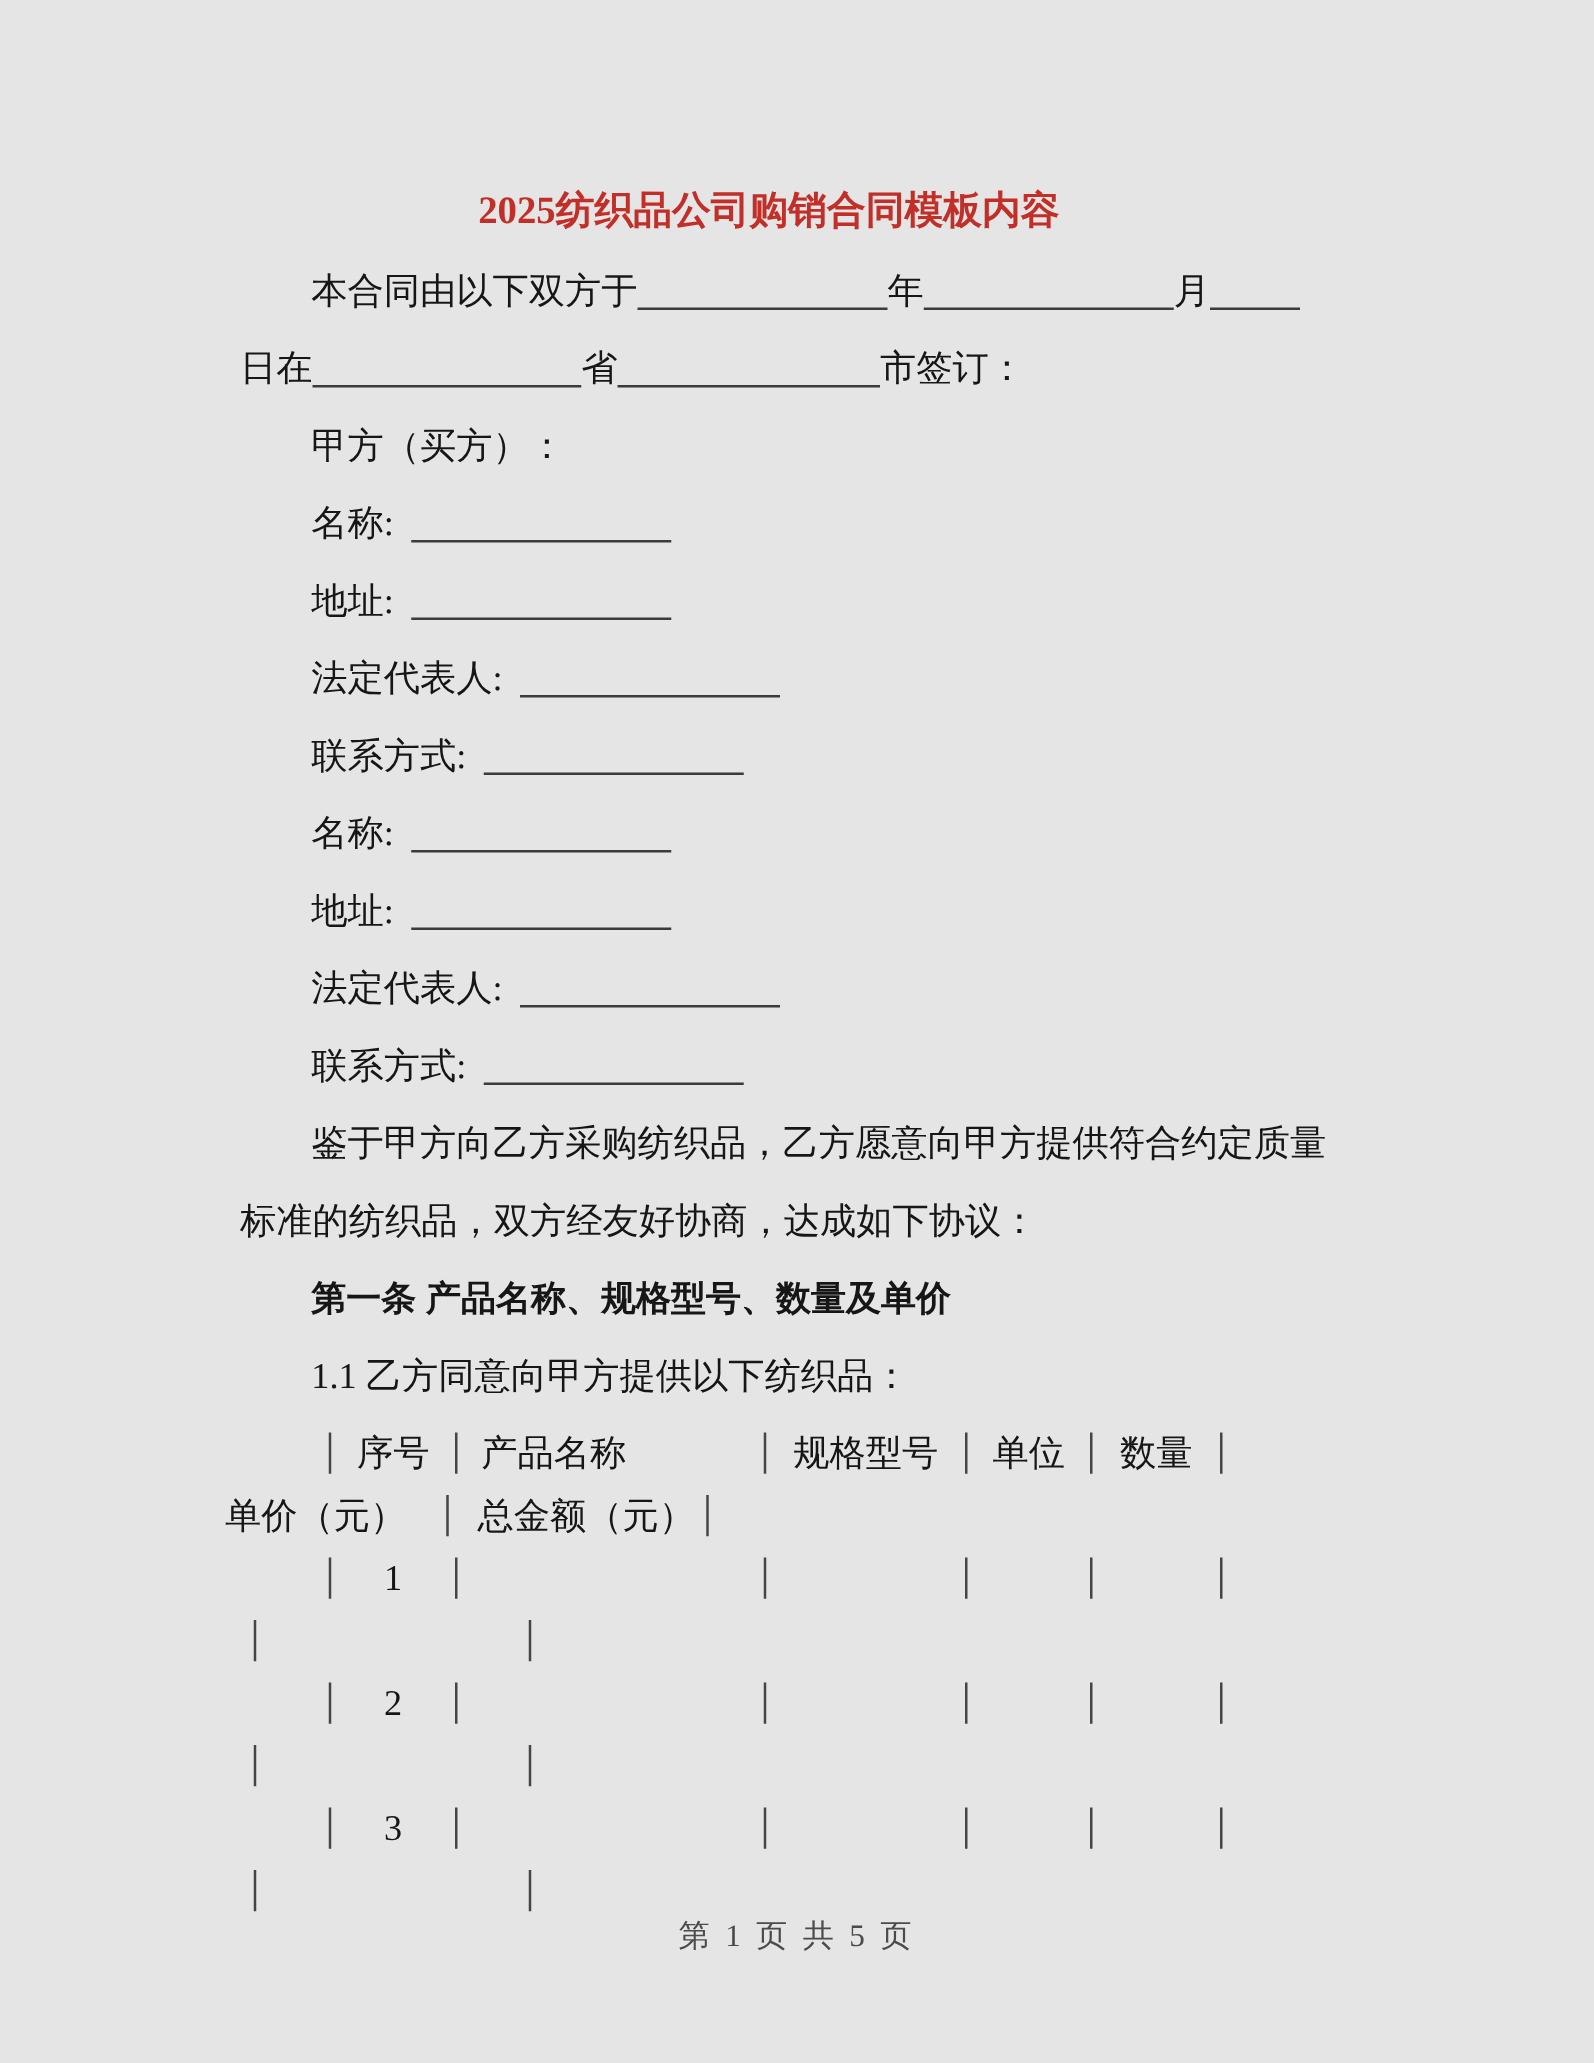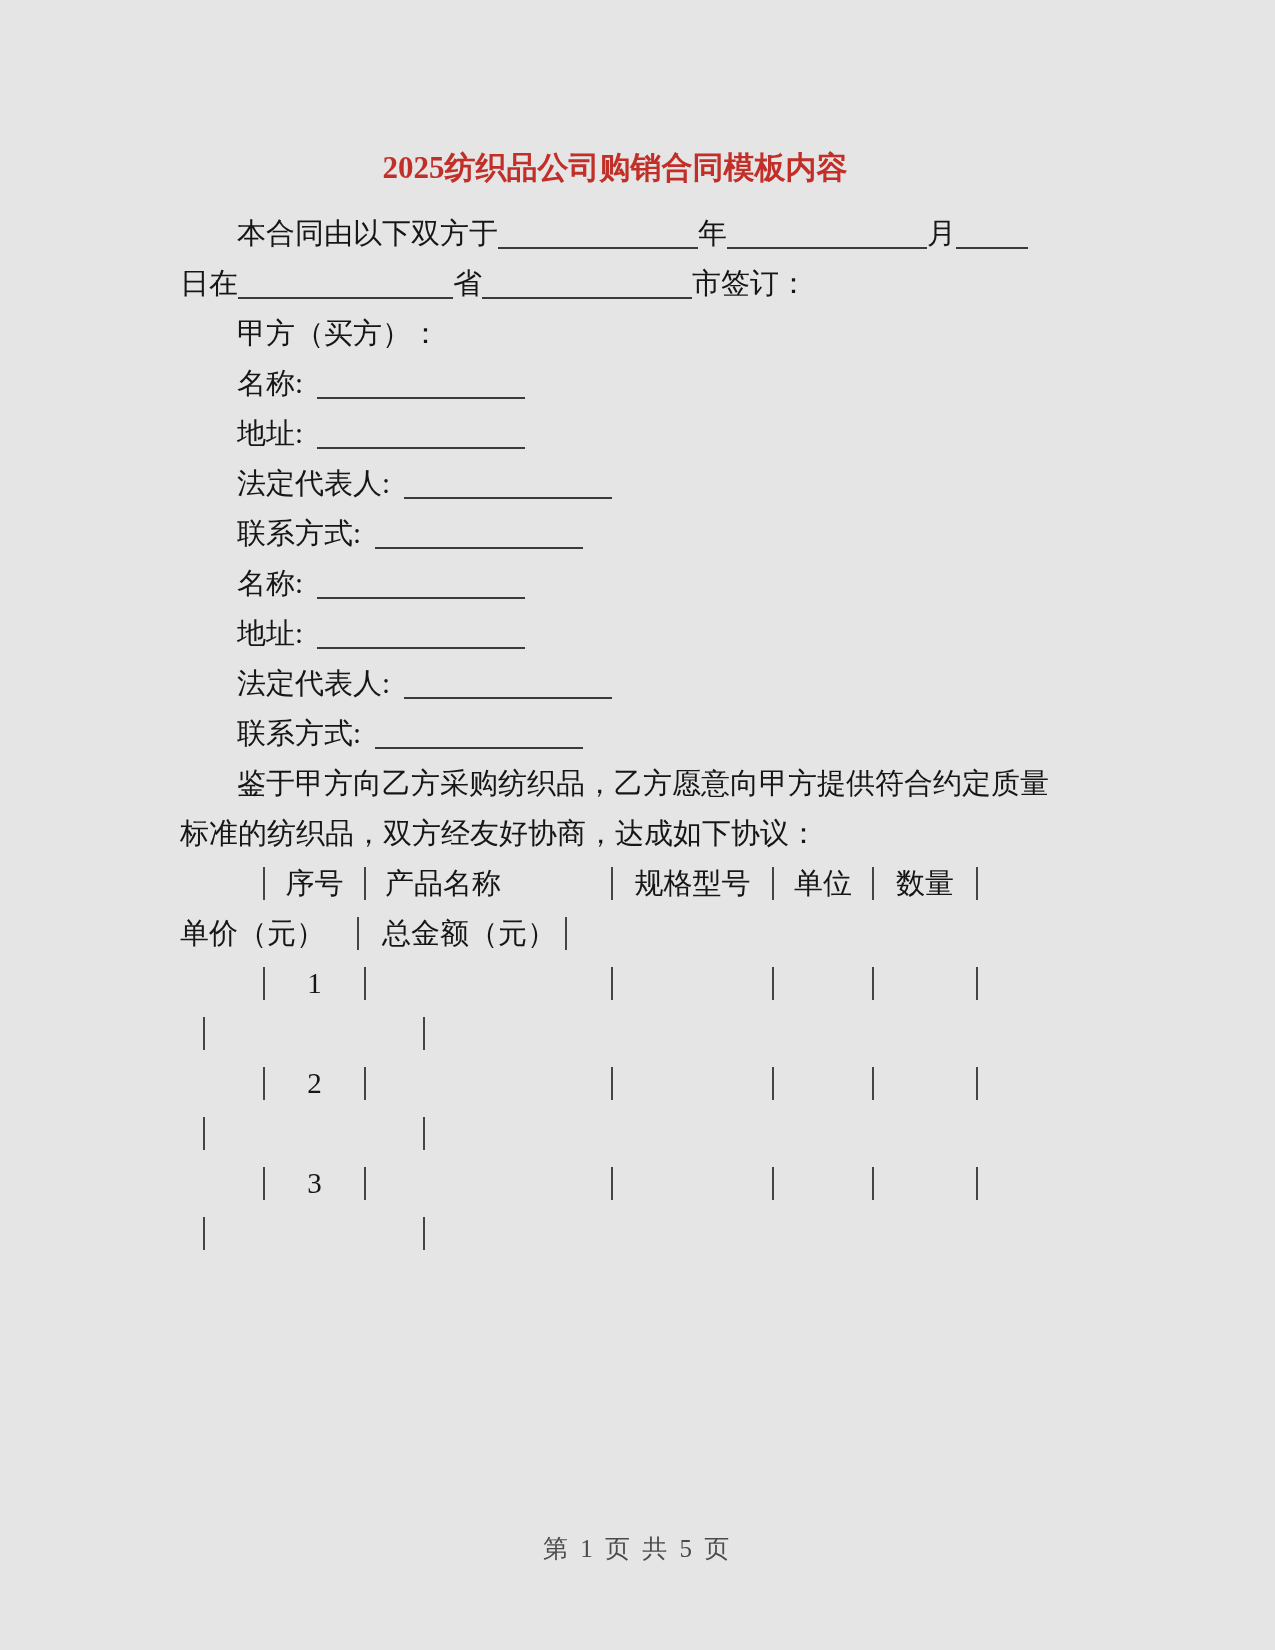--- a/index.html
+++ b/index.html
@@ -12,21 +12,21 @@
     overflow:hidden;
   }
   .content{margin:0 225px 0 180px;}
   .doc-title{
     margin:143px 0 16px 0;
     text-align:center;
     font-size:31px;font-weight:700;
     color:#c22f28;
     line-height:49px;
   }
-  .line{margin:0;line-height:50px;white-space:nowrap;}
+  .line{margin:12px;line-height:50px;white-space:nowrap;}
   .indent{padding-left:57px;}
   .bold-heading{
     font-family:"Liberation Sans","DejaVu Sans",sans-serif;
     font-weight:700;font-size:28px;
   }
   
   .u{
     display:inline-block;height:4px;
     border-bottom:2px solid #3c3b39;
     vertical-align:-6px;
@@ -82,20 +82,22 @@
 
 
     <p class="line indent"><span>名称:</span><span class="u u-field"></span></p>
     <p class="line indent"><span>地址:</span><span class="u u-field"></span></p>
     <p class="line indent"><span>法定代表人:</span><span class="u u-field"></span></p>
     <p class="line indent"><span>联系方式:</span><span class="u u-field"></span></p>
 
     <p class="line indent">鉴于甲方向乙方采购纺织品，乙方愿意向甲方提供符合约定质量</p>
     <p class="line">标准的纺织品，双方经友好协商，达成如下协议：</p>
 
+    <p class="line indent bold-heading">第一条 产品名称、规格型号、数量及单价</p>
+    <p class="line indent">1.1 乙方同意向甲方提供以下纺织品：</p>
 
     <div>
 
       <p class="tline t-indent"><span class="vbar"></span><span class="cell c-no">序号</span><span class="vbar"></span><span class="cell c-name">产品名称</span><span class="vbar"></span><span class="cell c-spec">规格型号</span><span class="vbar"></span><span class="cell c-unit">单位</span><span class="vbar"></span><span class="cell c-qty">数量</span><span class="vbar"></span></p>
 
       <p class="tline"><span class="cell c-price">单价（元）</span><span class="vbar"></span><span class="cell c-total">总金额（元）</span><span class="vbar"></span></p>
 
       <p class="tline t-indent"><span class="vbar"></span><span class="cell c-no">1</span><span class="vbar"></span><span class="cell c-name"></span><span class="vbar"></span><span class="cell c-spec"></span><span class="vbar"></span><span class="cell c-unit"></span><span class="vbar"></span><span class="cell c-qty"></span><span class="vbar"></span></p>
       <p class="tline cont-indent"><span class="vbar"></span><span class="cell c-contgap"></span><span class="vbar"></span></p>
 

